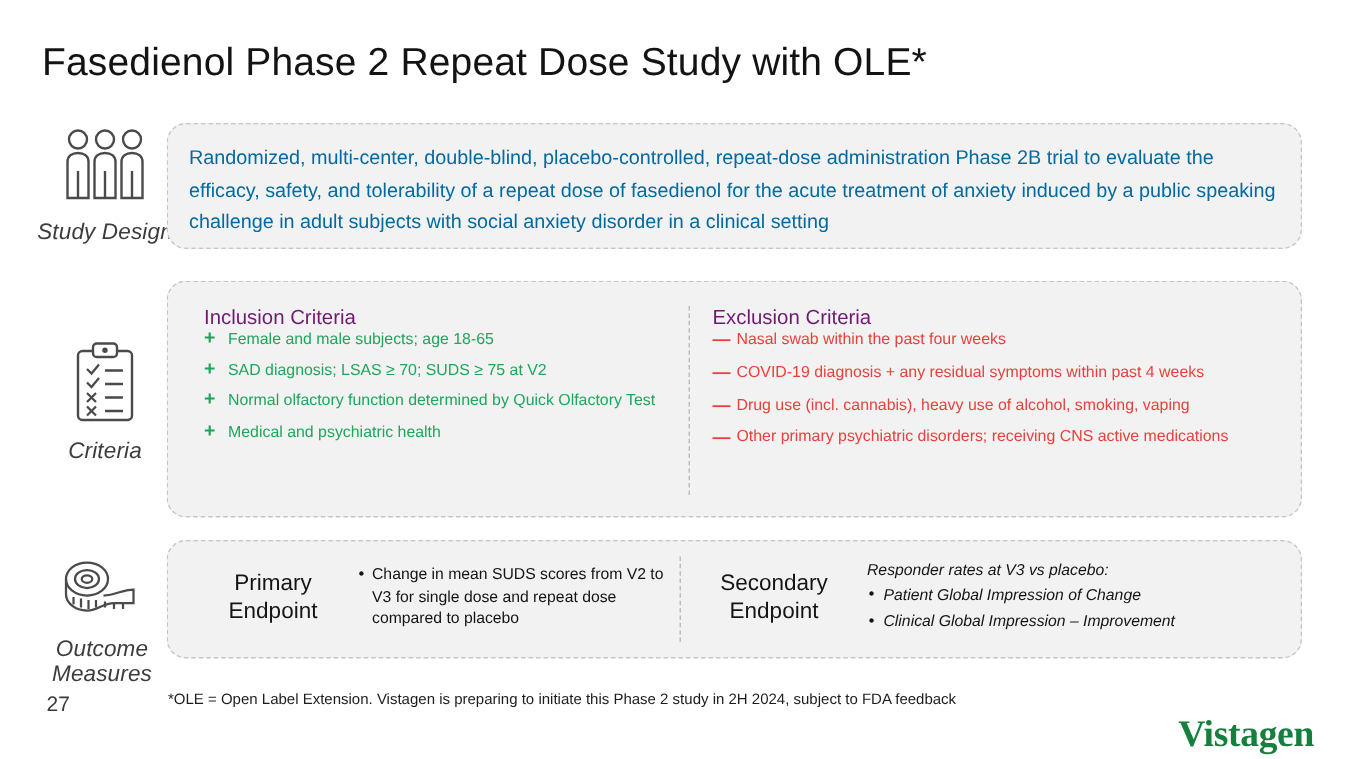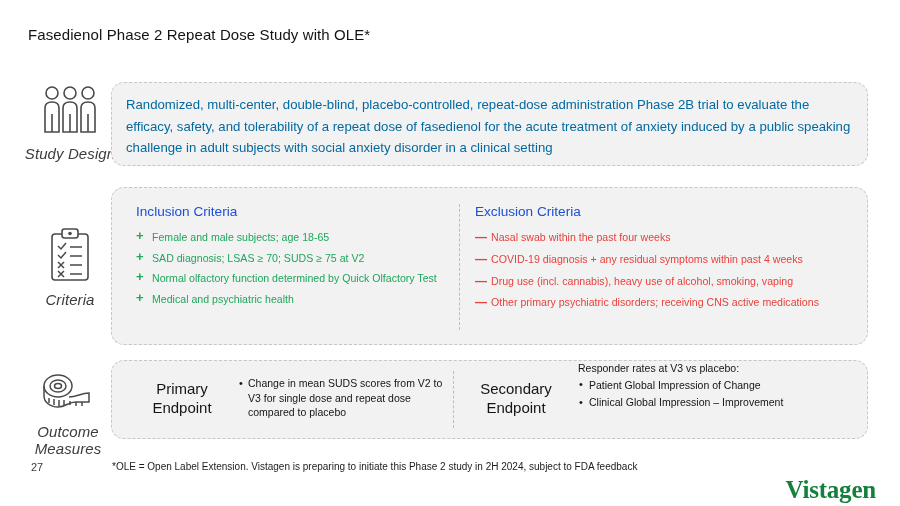--- a/index.html
+++ b/index.html
@@ -18,21 +18,21 @@
     width: 900px;
     height: 506px;
     background: #ffffff;
   }
 
   
   .slide-title {
     position: absolute;
     left: 28px;
     top: 26px;
-    font-size: 15px;
+    font-size: 26px;
     font-weight: 400;
     letter-spacing: 0.1px;
     color: #131313;
     white-space: nowrap;
   }
 
   
   .panel {
     position: absolute;
     background: #f2f2f2;
@@ -90,22 +90,22 @@
     width: 0;
     border-left: 1px dashed #bdbdbd;
   }
   .crit-col { position: absolute; top: 16px; }
   .crit-col.inclusion { left: 24px;  width: 310px; }
   .crit-col.exclusion { left: 363px; width: 365px; }
 
   .crit-heading {
     font-size: 13.6px;
     font-weight: 400;
-    color: #1d4ed8;
-    margin-bottom: 11px;
+    color: #701a75;
+    margin-bottom: 0;
   }
   .crit-list { list-style: none; }
   .crit-item {
     position: relative;
     padding-left: 16px;
     font-size: 10.6px;
     line-height: 14.6px;
     margin-bottom: 6px;
   }
   .crit-item .marker {
@@ -134,21 +134,21 @@
     line-height: 19px;
     color: #151515;
     text-align: center;
     width: 92px;
   }
   #ep-primary-label   { left: 24px;  top: 18px; }
   #ep-secondary-label { left: 358px; top: 18px; }
 
   .ep-body { position: absolute; font-size: 10.5px; line-height: 14.6px; color: #141414; }
   #ep-primary-body   { left: 126px; top: 15px; width: 205px; }
-  #ep-secondary-body { left: 466px; top: 0; width: 262px; }
+  #ep-secondary-body { left: 466px; top: 12px; width: 262px; font-style: italic; }
 
   .ep-lead { margin-bottom: 2px; }
   .ep-list { list-style: none; }
   .ep-list li {
     position: relative;
     padding-left: 11px;
     margin-bottom: 3px;
   }
   .ep-list li::before {
     content: "\2022";
@@ -157,21 +157,21 @@
     top: -0.5px;
     font-size: 11px;
   }
   #ep-primary-body .ep-list li { padding-left: 10px; }
 
   
   .page-number {
     position: absolute;
     left: 31px;
     top: 461px;
-    font-size: 11px;
+    font-size: 14px;
     color: #3a3a3a;
   }
   .footnote {
     position: absolute;
     left: 112px;
     top: 461px;
     font-size: 10px;
     color: #1c1c1c;
     white-space: nowrap;
   }

